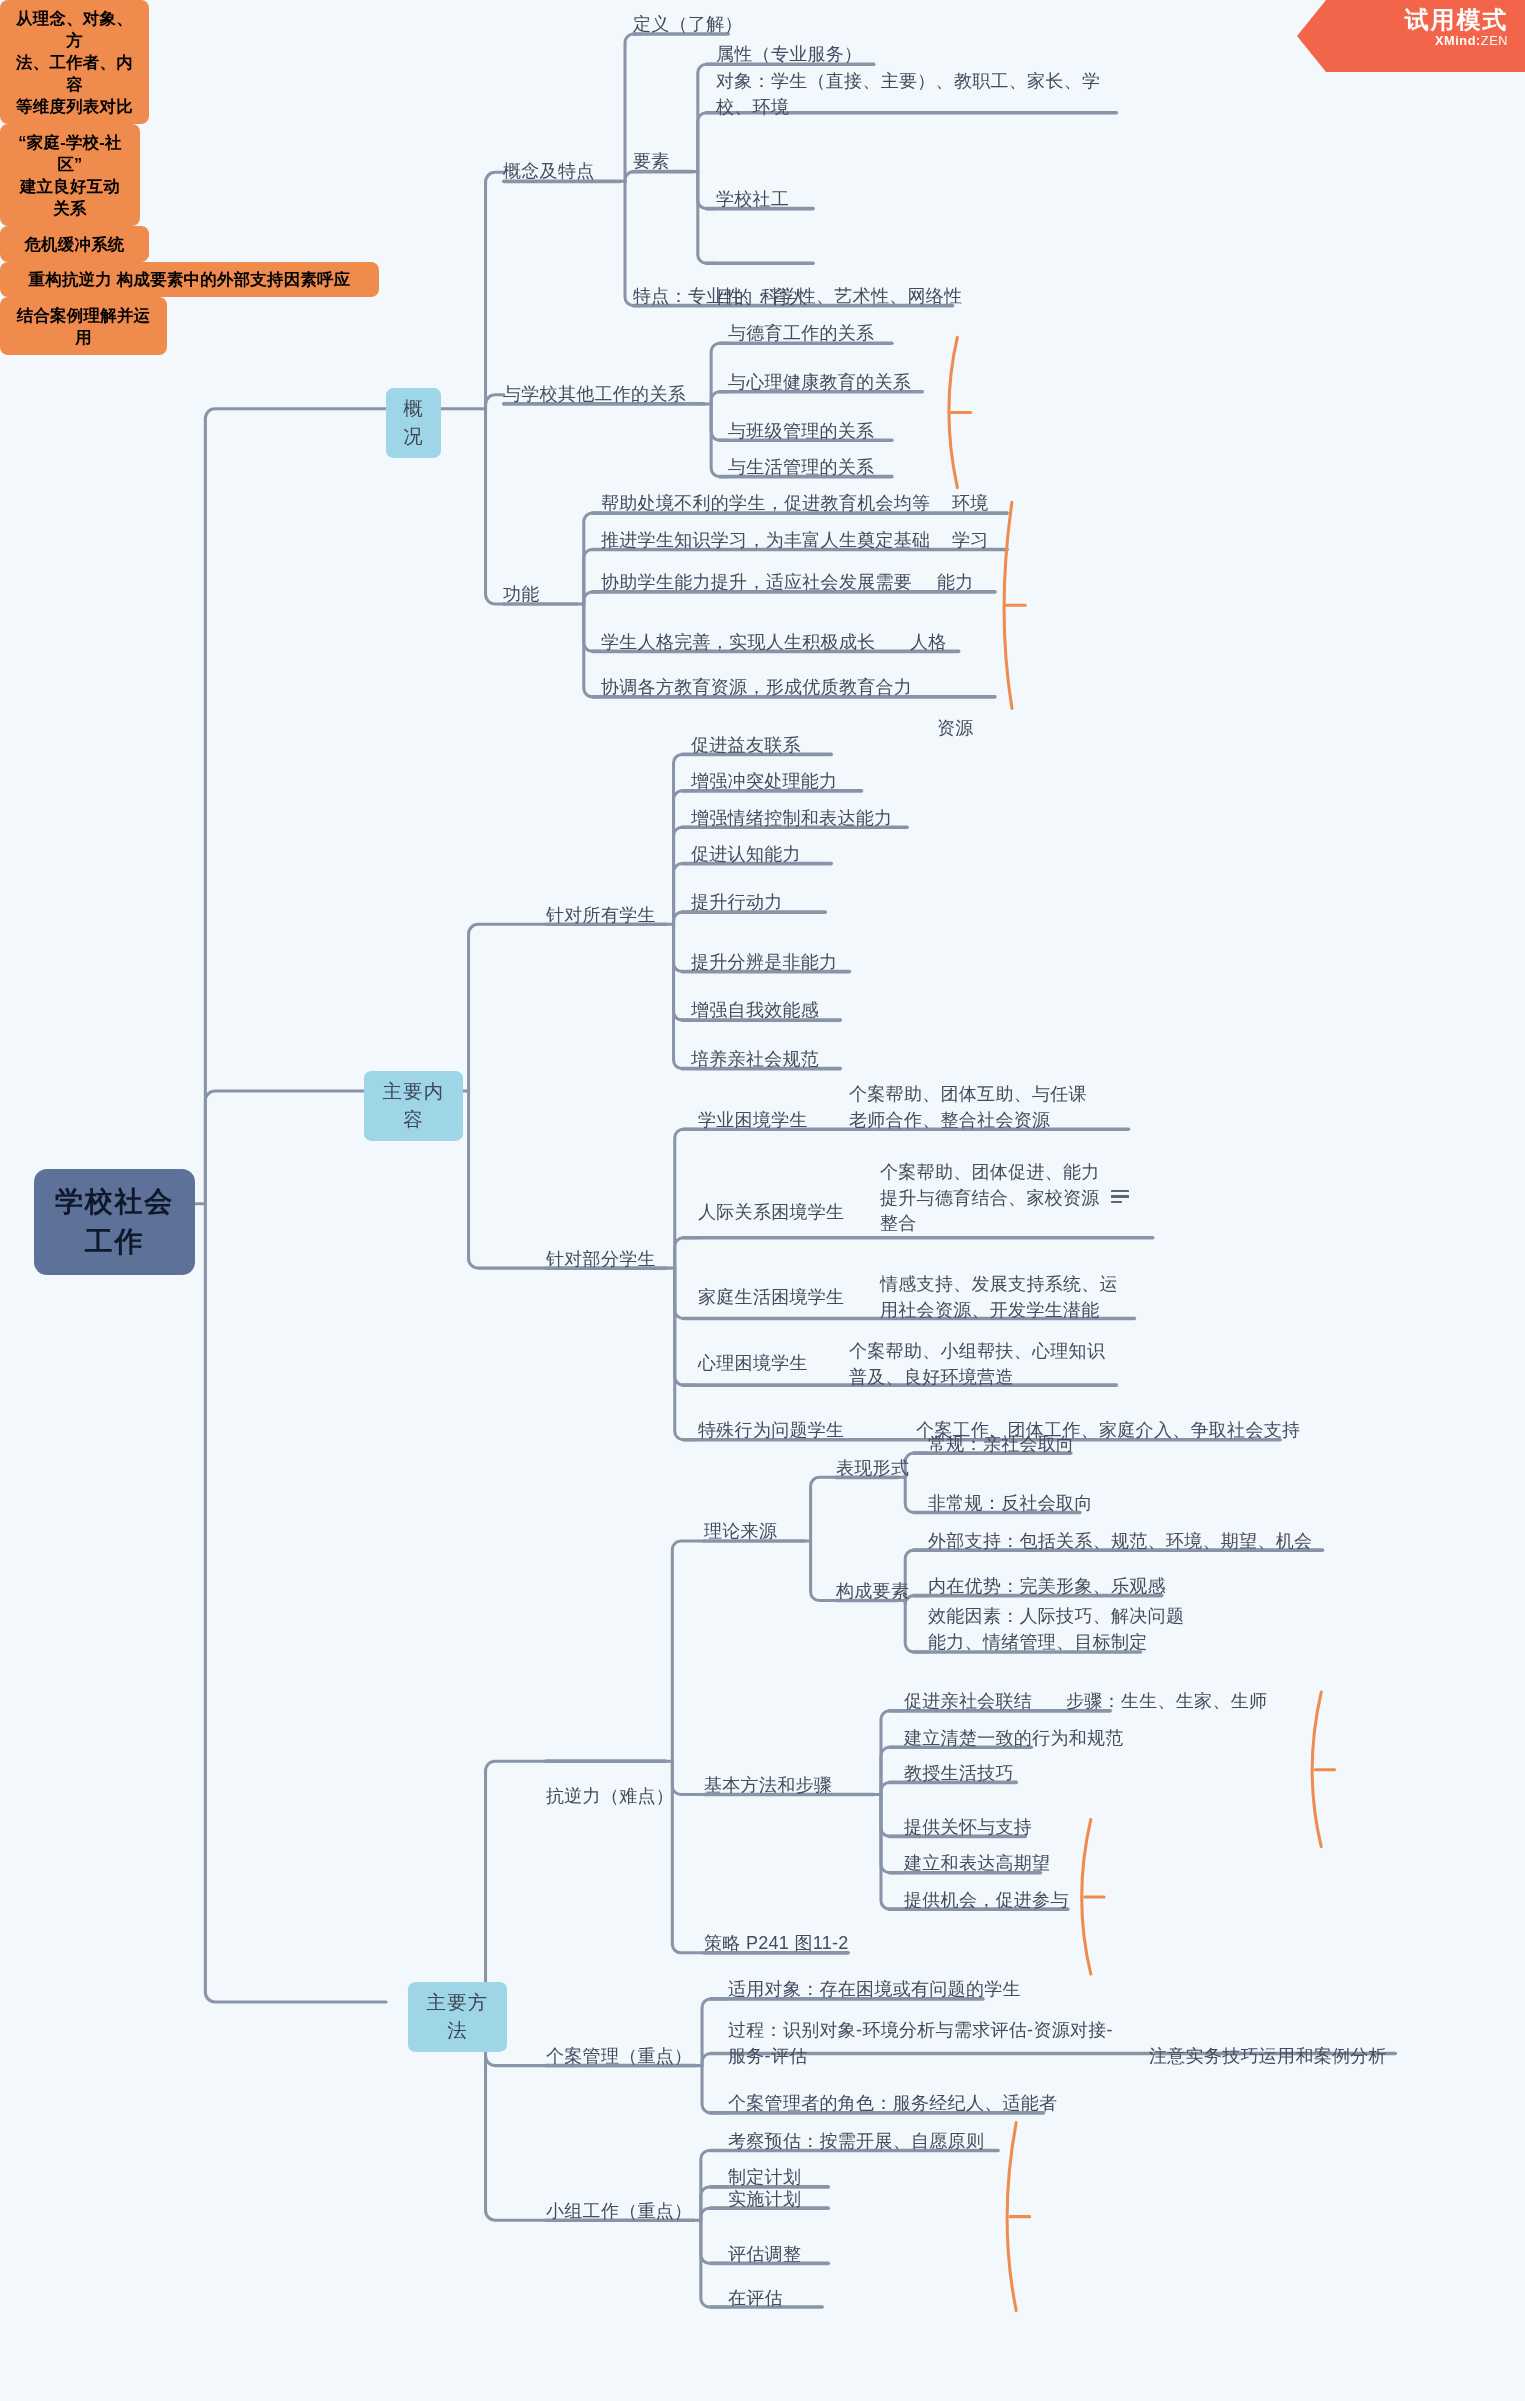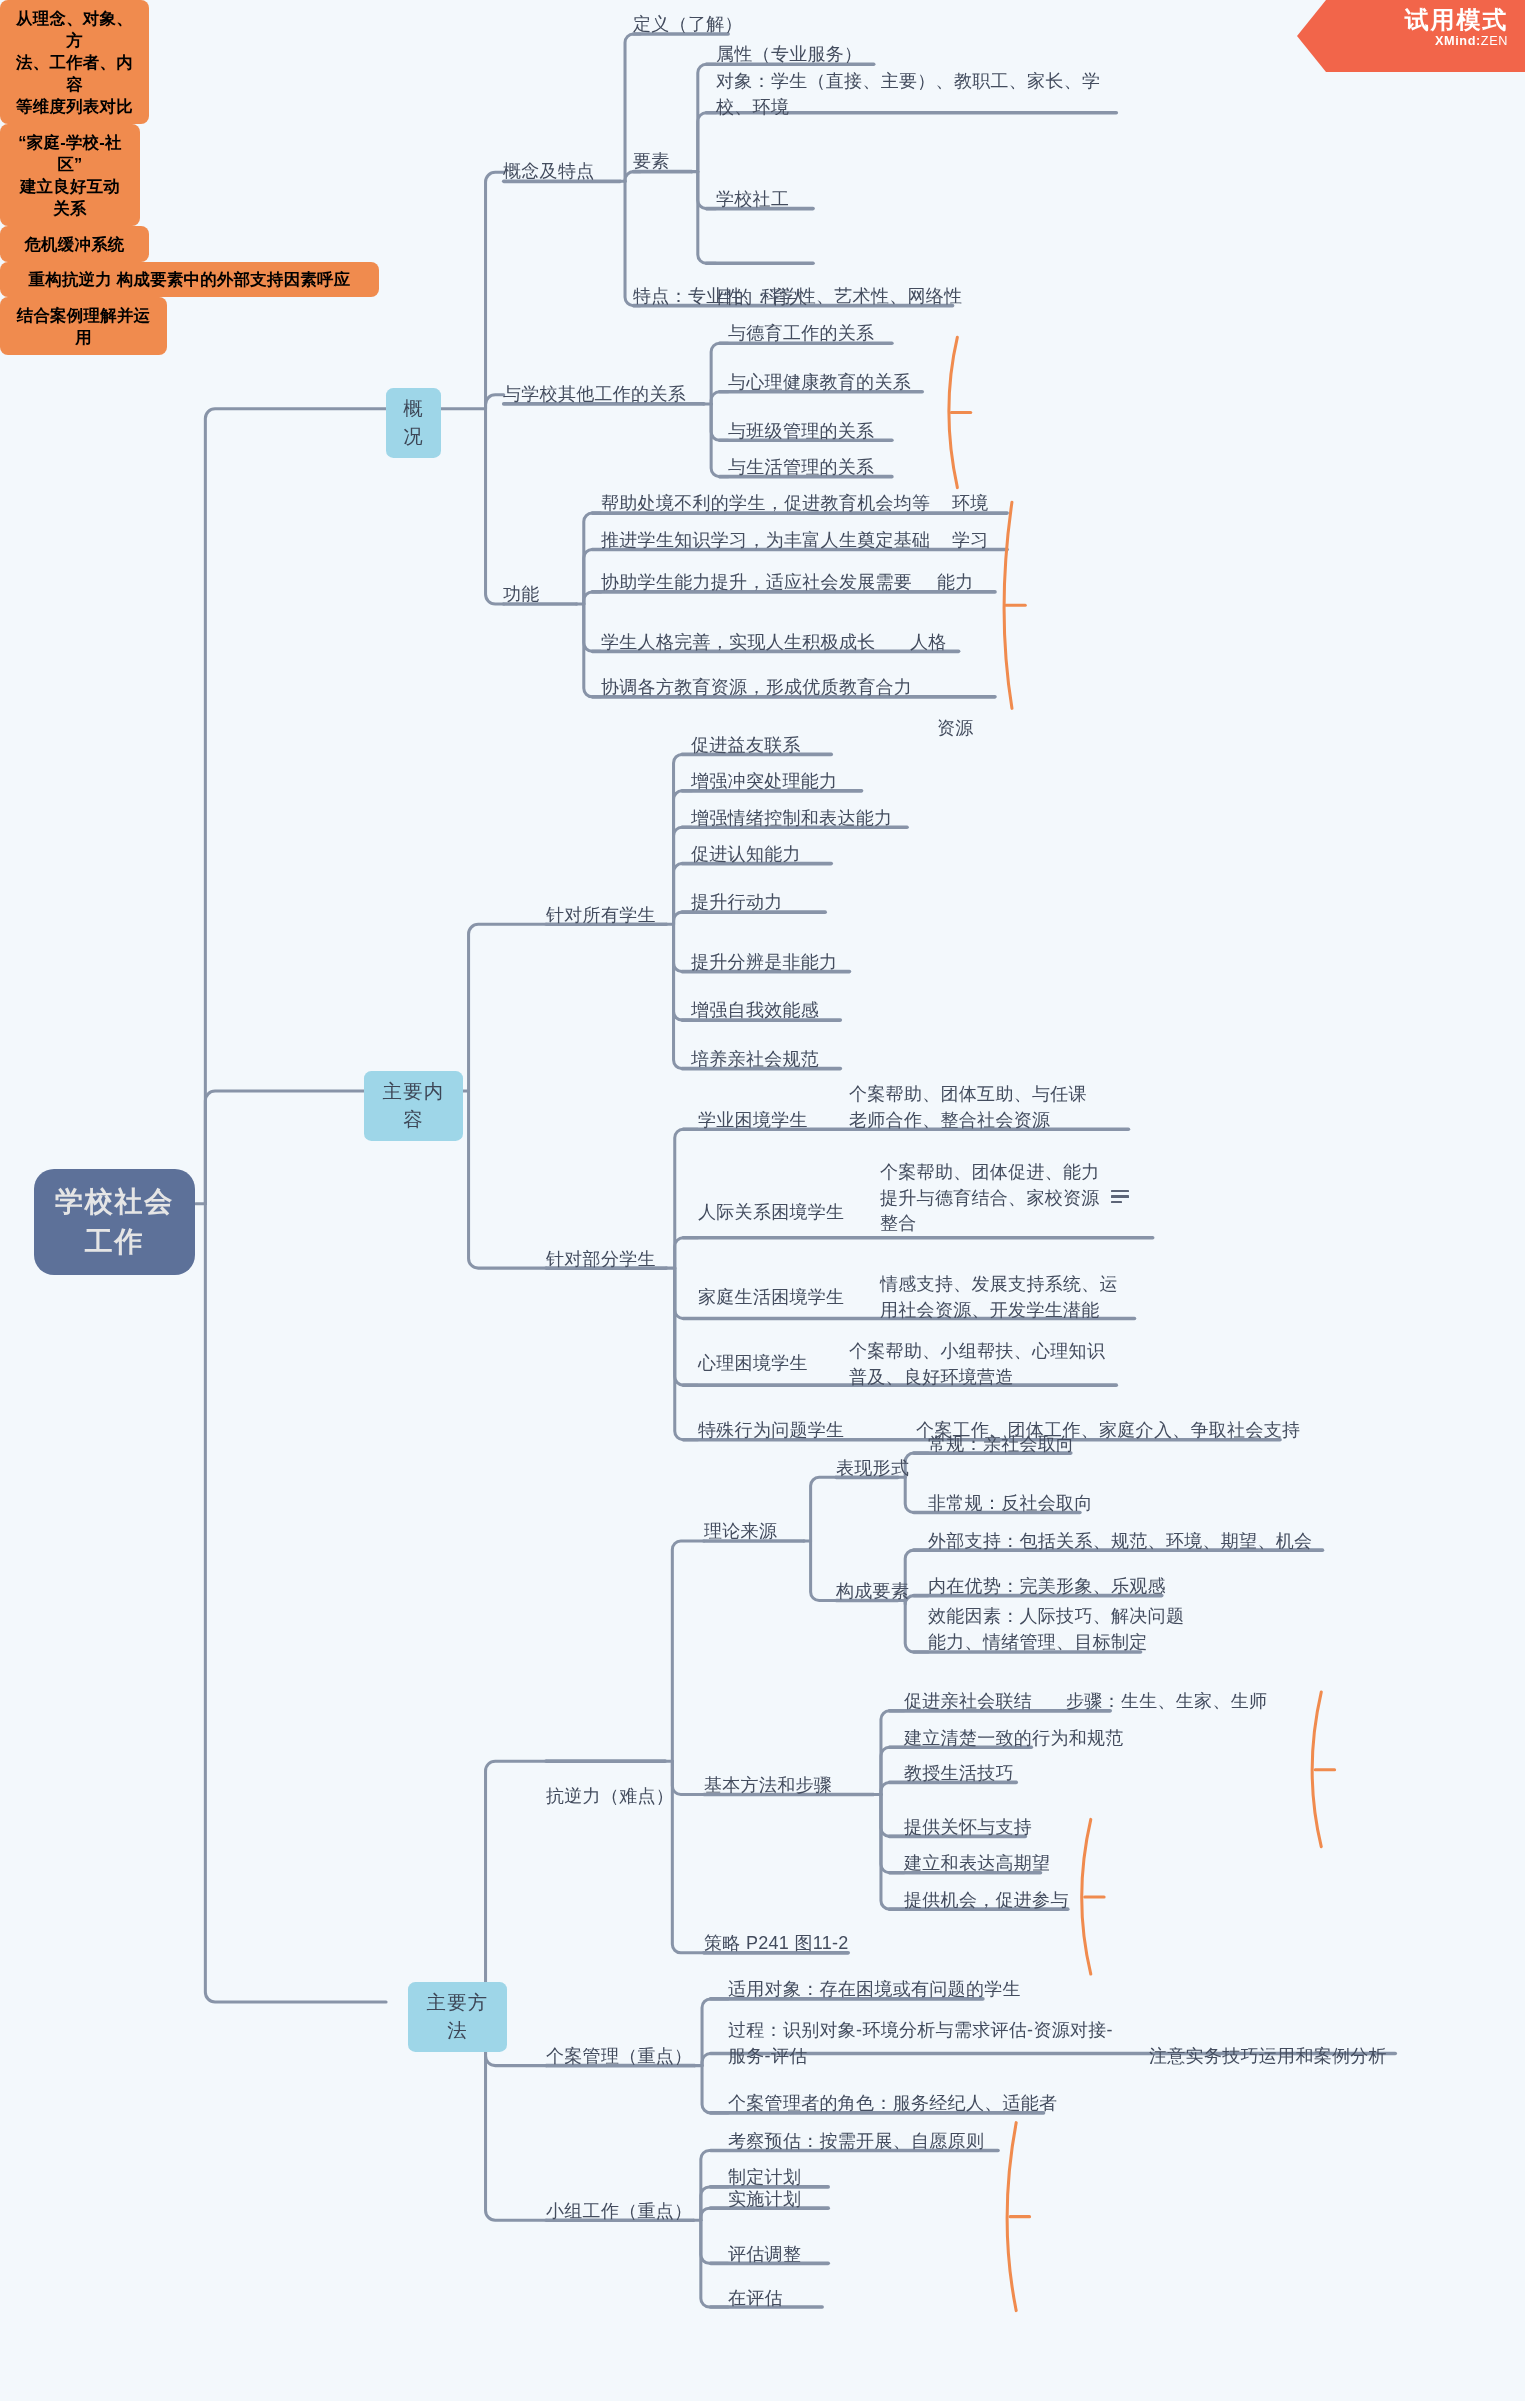--- a/index.html
+++ b/index.html
@@ -22,24 +22,24 @@
     color:#434c5e;
     font-size:18px;
     line-height:1.42;
     white-space:pre-line;
     letter-spacing:0.3px;
   }
   .node.center{text-align:center;}
 
   .root{
     background:#5d7199;
-    color:#e5e5e5;
+    color:#0f172a;
     font-weight:bold;
     font-size:28px;
-    border-radius:20px;
+    border-radius:13px;
     padding:13.3px 20.6px;
     letter-spacing:1.8px;
     box-sizing:border-box;
   }
   .main{
     background:#9ed6e8;
     color:#3d4656;
     font-size:19.4px;
     border-radius:7.3px;
     padding:7.3px 14.6px;

